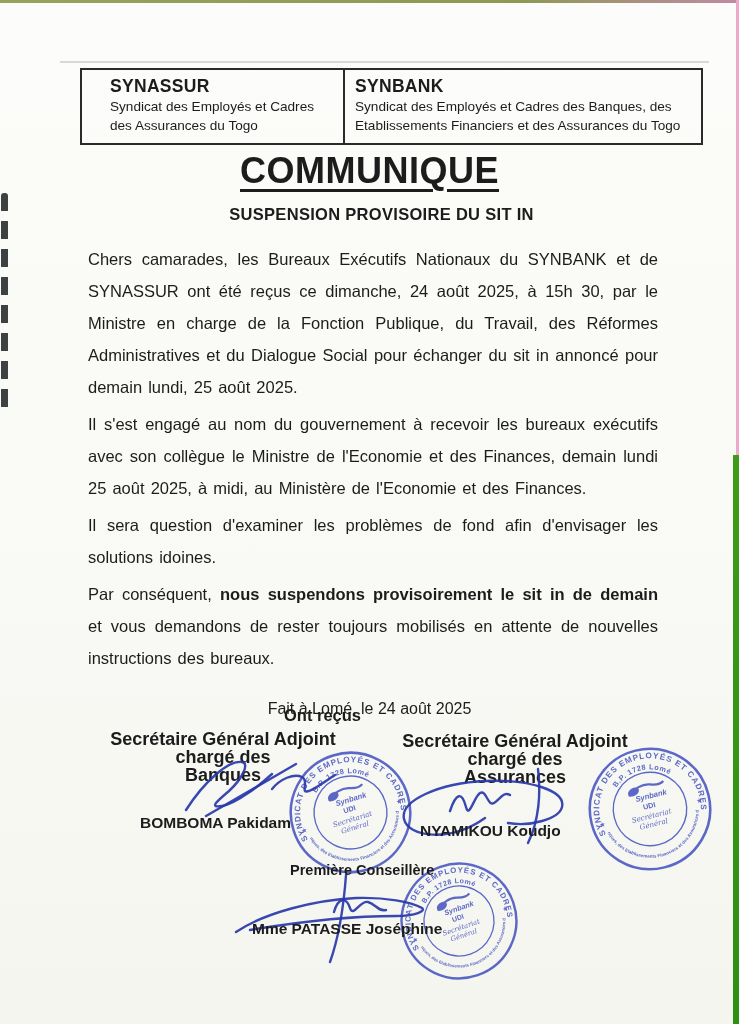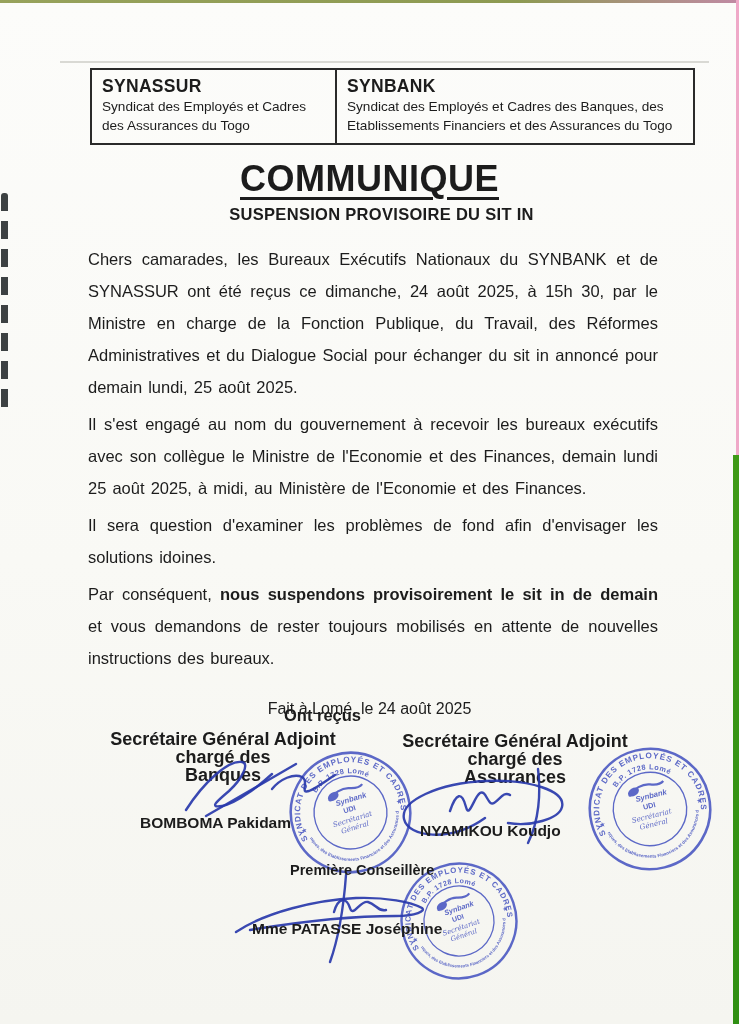--- a/index.html
+++ b/index.html
@@ -10,28 +10,28 @@
   }
   
   .edge-top{position:absolute;top:0;left:0;right:0;height:3px;background:linear-gradient(90deg,#97a25c,#8d9a52 70%,#c08aa4);}
   .edge-right-pink{position:absolute;top:0;right:0;width:3px;height:458px;background:#efa9c8;}
   .edge-right-green{position:absolute;top:455px;right:0;width:6px;bottom:0;background:linear-gradient(180deg,#3f9a17,#2f8f12);}
   .edge-left-dashes{position:absolute;left:1px;top:193px;width:7px;height:224px;
     background:repeating-linear-gradient(180deg,#23282a 0 18px,rgba(0,0,0,0) 18px 28px);border-radius:3px;opacity:.88;}
   .scan-line{position:absolute;top:61px;left:60px;right:30px;height:2px;background:#d9d9d4;}
 
   
-  .header-table{position:absolute;top:68px;left:90px;width:601px;display:flex;border:2px solid #2a2a2a;}
+  .header-table{position:absolute;top:68px;left:80px;width:601px;display:flex;border:2px solid #2a2a2a;padding-left:18px;}
   .hcell{padding:6px 10px 8px 10px;}
   .hcell.left{width:223px;border-right:2px solid #2a2a2a;}
   .hcell.right{flex:1;}
   .org-name{font-weight:bold;font-size:17.5px;letter-spacing:.3px;}
   .org-desc{font-size:13.6px;line-height:18px;margin-top:1px;}
 
-  .title{position:absolute;top:158px;left:0;width:100%;text-align:center;font-weight:bold;font-size:36px;letter-spacing:.5px;
+  .title{position:absolute;top:150px;left:0;width:100%;text-align:center;font-weight:bold;font-size:36px;letter-spacing:.5px;
     text-decoration:underline;text-decoration-thickness:3px;text-underline-offset:6px;}
   .subtitle{position:absolute;top:205px;left:12px;width:100%;text-align:center;font-weight:bold;font-size:16.5px;letter-spacing:.3px;}
 
   .doc-body{position:absolute;top:243px;left:88px;width:570px;font-size:16.5px;line-height:32px;text-align:justify;word-spacing:1.5px;}
   .doc-body p{margin:0 0 5px 0;}
 
   .dateline{position:absolute;top:700px;left:0;width:100%;text-align:center;font-size:16px;}
   .signed-heading{position:absolute;top:706px;left:0;width:645px;text-align:center;font-weight:bold;font-size:16.5px;}
 
   .role{position:absolute;text-align:center;font-size:18px;line-height:18px;font-weight:bold;}

